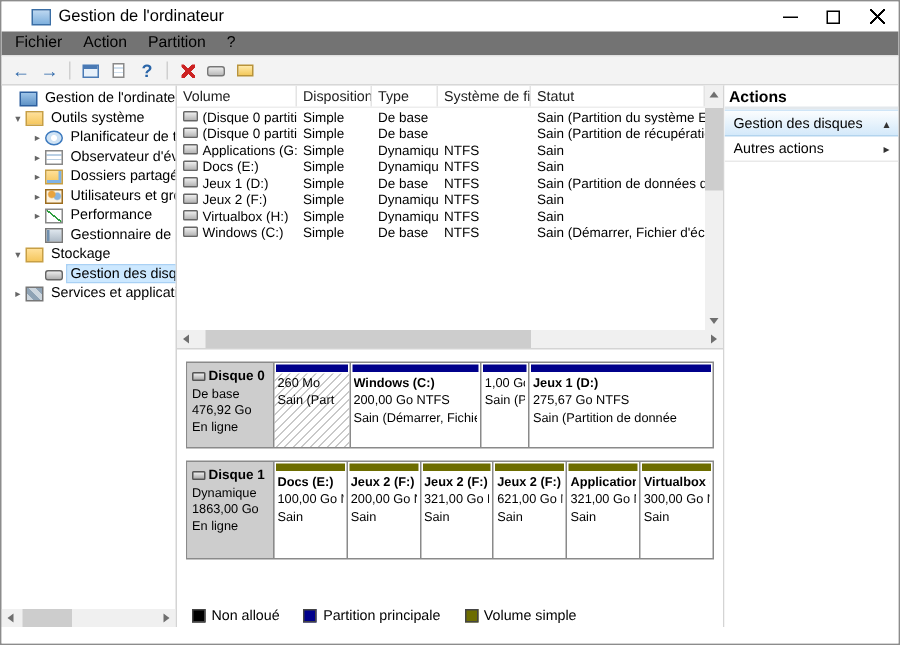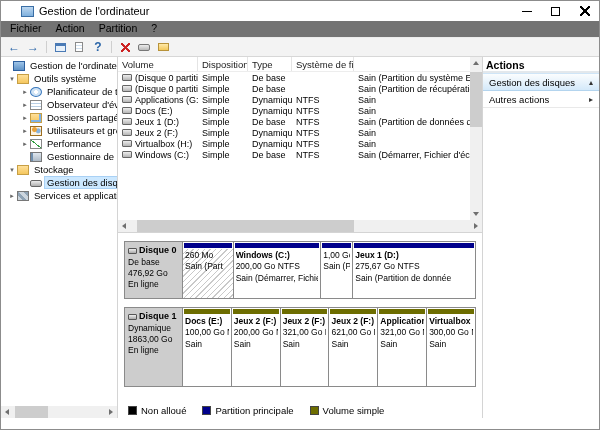--- a/index.html
+++ b/index.html
@@ -72,21 +72,21 @@
 .tri-right{border-top:3px solid transparent;border-bottom:3px solid transparent;border-left:4px solid #6f6f6f}
 .htrack{flex:1;height:100%;position:relative}
 .hthumb{position:absolute;left:2%;top:0;height:100%;width:64%;background:#cdcdcd}
 .hthumb.small{width:36%}
 .vtrack{flex:1;width:100%;position:relative}
 .vthumb{position:absolute;top:2%;left:0;width:100%;height:40%;background:#cdcdcd}
 
 .graph-section{flex:1;display:flex;flex-direction:column;min-height:0;overflow:hidden}
 .disks{flex:1;padding:8px 6px 0 6px;overflow:hidden}
 .disk-row{display:flex;border:1px solid #8a8a8a;margin-bottom:8px;background:#fff}
-.h58{height:58px}.h66{height:80px}
+.h58{height:58px}.h66{height:66px}
 .dlabel{width:58px;flex:0 0 auto;background:#cdcdcd;border-right:1px solid #8a8a8a;padding:3px 3px;font-size:8.5px;line-height:1.3;overflow:hidden;white-space:nowrap}
 .dname-line{display:flex;align-items:center;gap:2px}
 .dicon{width:9px;height:6px;border:1px solid #555;border-radius:1px;background:linear-gradient(#eee,#aaa);flex:0 0 auto}
 .dname{font-weight:bold;font-size:9px}
 .parts{flex:1;display:flex;min-width:0}
 .part{display:flex;flex-direction:column;min-width:0;border-left:1px solid #8a8a8a;overflow:hidden}
 .part:first-child{border-left:none}
 .pstrip{height:5px;margin:1px 1px 1px 1px;flex:0 0 auto}
 .strip-primary{background:#00008b}
 .strip-simple{background:#6d6d00}
@@ -236,20 +236,21 @@
     <div class="middle-pane">
 
       <div class="volume-section">
         <div class="table-wrap">
           <div class="vtable">
             <div class="vhead">
               <span class="hc c1">Volume</span>
               <span class="hc c2">Disposition</span>
               <span class="hc c3">Type</span>
               <span class="hc c4">Système de fichiers</span>
+              <span class="hc c5">Statut</span>
             </div>
 
             <div class="vrow">
               <span class="vc c1">
                   <span class="vicon"></span>
                   <span>(Disque 0 partition 1)</span>
                 </span>
               <span class="vc c2">Simple</span>
               <span class="vc c3">De base</span>
               <span class="vc c4"></span>

